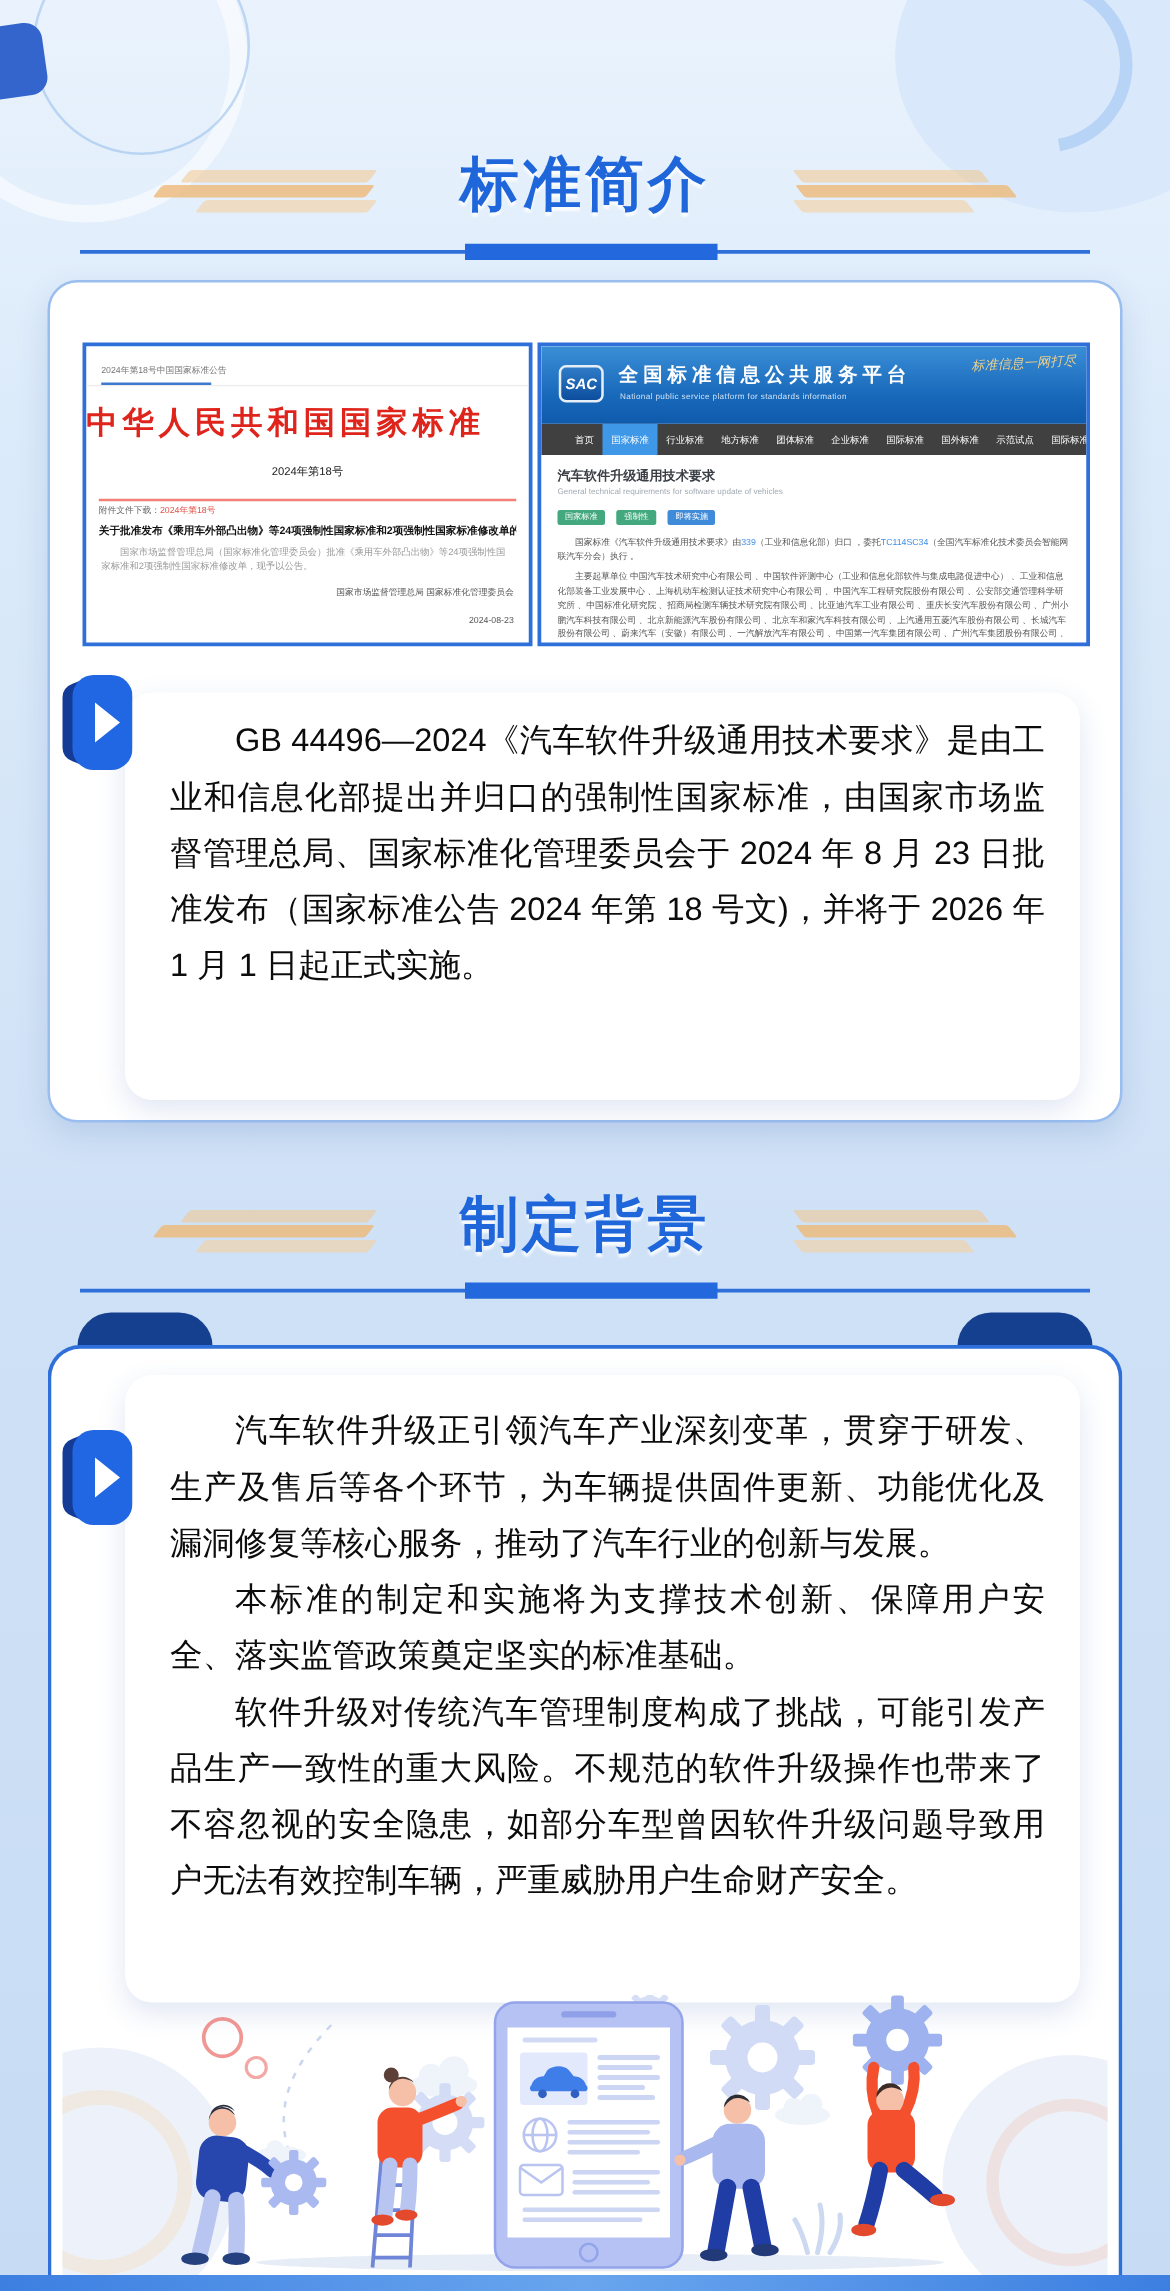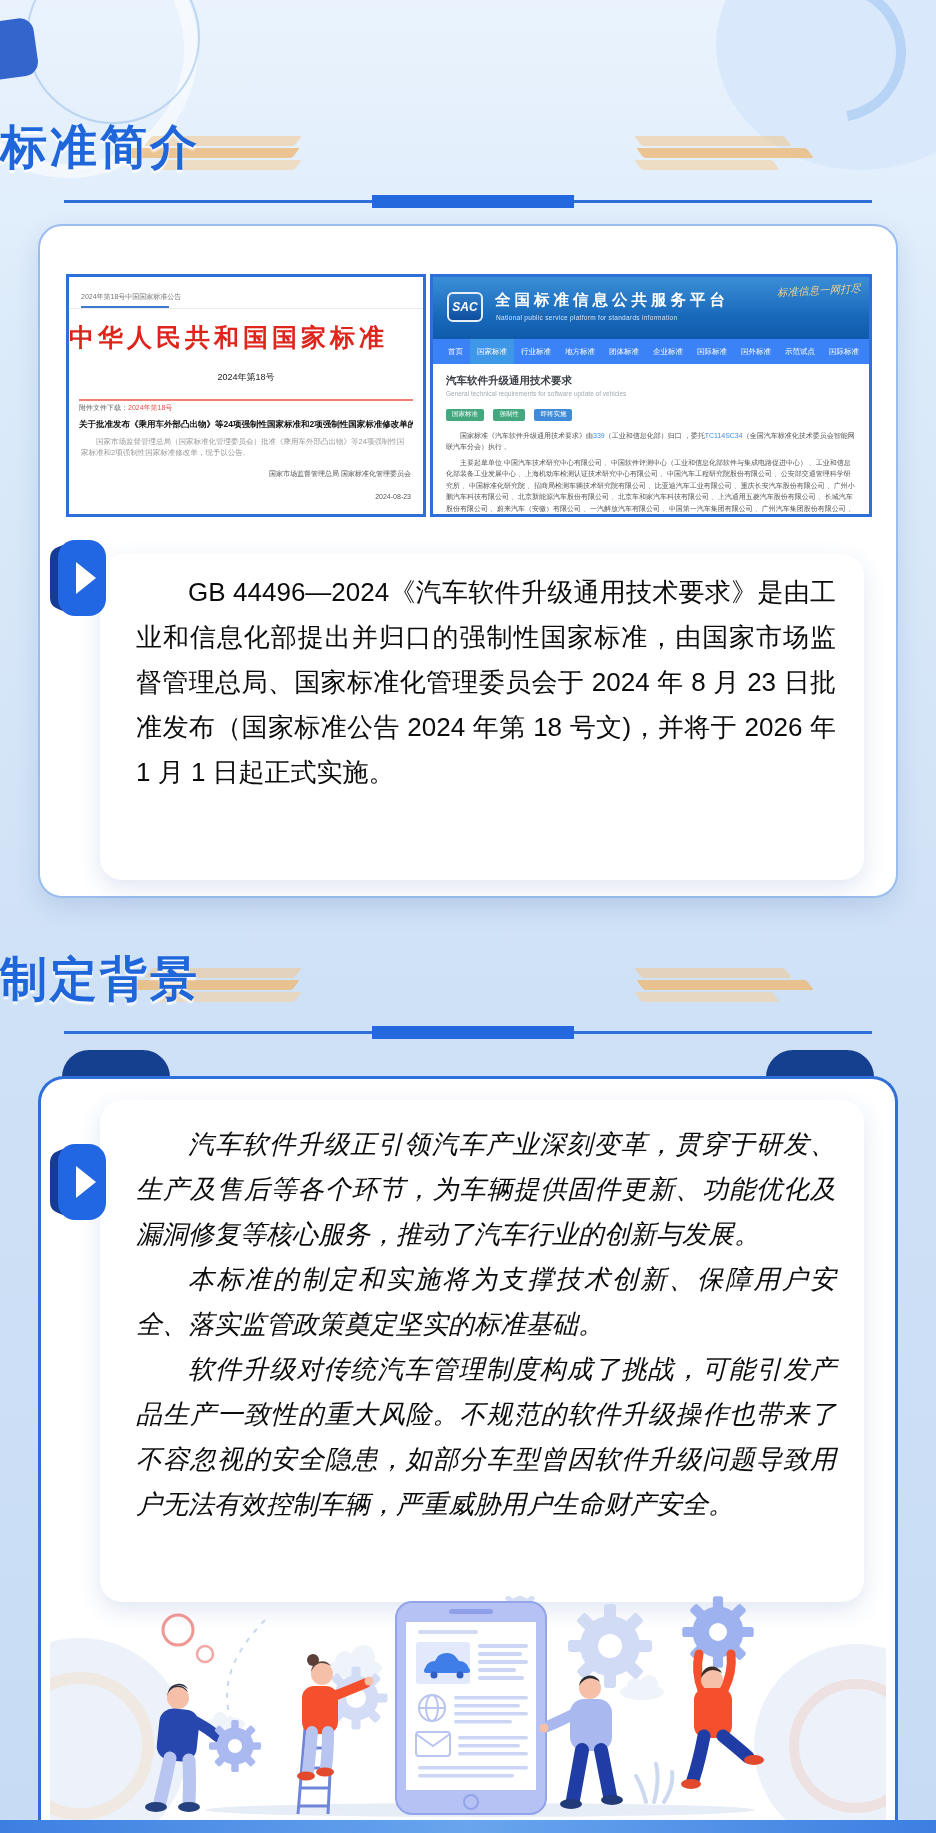--- a/index.html
+++ b/index.html
@@ -8,21 +8,21 @@
     font-family:"Liberation Sans","DejaVu Sans",sans-serif;
     background:linear-gradient(180deg,#eaf3fd 0%,#dcebfa 18%,#cfe1f6 55%,#c7dcf4 100%);
   }
   
   .tl-chip{position:absolute;left:-18px;top:20px;width:54px;height:58px;background:#3465cd;border-radius:14px;transform:rotate(-8deg);}
   .tl-arc{position:absolute;left:-60px;top:-80px;width:230px;height:230px;border:14px solid rgba(255,255,255,.55);border-radius:50%;}
   .tl-arc2{position:absolute;left:26px;top:-50px;width:170px;height:170px;border:2px solid rgba(150,190,235,.55);border-radius:50%;}
   .tr-blob{position:absolute;right:-70px;top:-80px;width:290px;height:250px;background:#d9e9fb;border-radius:50%;}
   .tr-curl{position:absolute;right:30px;top:-18px;width:120px;height:120px;border:10px solid rgba(150,190,240,.5);border-radius:50%;border-left-color:transparent;border-bottom-color:transparent;transform:rotate(35deg);}
   
-  .sec-title{position:absolute;left:0;width:100%;font-size:47px;font-weight:800;color:#2066db;letter-spacing:3px;text-shadow:0 3px 2px rgba(255,255,255,.85);}
+  .sec-title{position:absolute;left:0;width:100%;text-align:center;font-size:47px;font-weight:800;color:#2066db;letter-spacing:3px;text-shadow:0 3px 2px rgba(255,255,255,.85);}
   #title1{top:116px;} #title2{top:948px;}
   .deco{position:absolute;width:190px;height:40px;}
   .deco .bar{position:absolute;height:10px;border-radius:2px;}
   .deco.left .bar{transform:skewX(-38deg);}
   .deco.right .bar{transform:skewX(38deg);}
   .bar.b1{top:0;background:rgba(242,198,140,.55);}
   .bar.b2{top:12px;background:rgba(238,185,120,.8);}
   .bar.b3{top:24px;background:rgba(245,208,160,.6);}
   .deco.left .b1{left:30px;width:150px;} .deco.left .b2{left:8px;width:170px;} .deco.left .b3{left:42px;width:138px;}
   .deco.right .b1{right:30px;width:150px;} .deco.right .b2{right:8px;width:170px;} .deco.right .b3{right:42px;width:138px;}
@@ -61,21 +61,21 @@
   .doc-notice-body{margin:5px 12px 16px;font-size:7.5px;color:#999;line-height:11px;text-indent:2em;}
   .doc-issuer{position:absolute;right:12px;top:192px;font-size:7px;color:#555;}
   .doc-date{position:absolute;right:12px;top:216px;font-size:7px;color:#555;}
   
   #shot-web{position:absolute;left:430px;top:274px;width:442px;height:243px;background:#fff;border:3px solid #2e6fd9;box-sizing:border-box;overflow:hidden;}
   .web-header{position:relative;height:62px;background:linear-gradient(180deg,#3a8ed6 0%,#1868ba 65%,#0f5aab 100%);overflow:hidden;}
   .web-logo{position:absolute;left:14px;top:15px;width:36px;height:30px;background:linear-gradient(180deg,#2f7cc8,#0d4d9e);border:2px solid #e6eef8;border-radius:6px;color:#fff;font-style:italic;font-weight:700;font-size:12px;display:flex;align-items:center;justify-content:center;box-sizing:border-box;}
   .web-name{position:absolute;left:62px;top:13px;font-size:15.5px;font-weight:700;color:#fff;letter-spacing:4px;white-space:nowrap;}
   .web-name-en{position:absolute;left:63px;top:37px;font-size:6.5px;color:#cfe2f6;letter-spacing:.3px;white-space:nowrap;}
   .web-slogan{position:absolute;right:8px;top:7px;font-size:10.5px;color:#eed08c;font-style:italic;transform:rotate(-3deg);white-space:nowrap;}
-  .web-nav{height:25px;background:#3b82f6;display:flex;padding-left:8px;}
+  .web-nav{height:25px;background:#404040;display:flex;padding-left:20px;}
   .web-nav span{font-size:7.5px;color:#fff;padding:0 7px;line-height:25px;white-space:nowrap;}
   .web-nav span.active{background:#3f97e8;}
   .web-body{padding:10px 13px 0;}
   .web-std-title{font-size:10.5px;color:#3a3f46;font-weight:700;}
   .web-std-en{margin-top:2px;font-size:6.5px;color:#a2abb4;}
   .web-badges{margin-top:5px;}
   .badge{display:inline-block;font-size:6.5px;color:#fff;padding:1.5px 6px;margin-right:5px;border-radius:2px;}
   .badge.green{background:#43a87d;} .badge.blue{background:#3f8bd9;}
   .web-intro{margin-top:9px;font-size:7px;color:#555;line-height:11px;text-indent:2em;}
   .weblink{color:#3f8ee2;}
@@ -184,21 +184,21 @@
   </div>
 <div class="sec-title" id="title2">制定背景</div>
 <div class="uline-thin" id="ul2-thin"></div>
 <div class="uline-thick" id="ul2-thick"></div>
 
 <div class="ear" id="ear-l"></div>
 <div class="ear" id="ear-r"></div>
 <div id="cardB"></div>
 
 <div class="textcard" id="textcard2">
-  <div class="para-wrap" style="padding-top:22px;font-style:italic;">
+  <div class="para-wrap" style="padding-top:22px;">
     <p class="main-para">汽车软件升级正引领汽车产业深刻变革，贯穿于研发、生产及售后等各个环节，为车辆提供固件更新、功能优化及漏洞修复等核心服务，推动了汽车行业的创新与发展。</p>
     <p class="main-para">本标准的制定和实施将为支撑技术创新、保障用户安全、落实监管政策奠定坚实的标准基础。</p>
     <p class="main-para">软件升级对传统汽车管理制度构成了挑战，可能引发产品生产一致性的重大风险。不规范的软件升级操作也带来了不容忽视的安全隐患，如部分车型曾因软件升级问题导致用户无法有效控制车辆，严重威胁用户生命财产安全。</p>
   </div>
 </div>
 <div class="play" id="play2">
   <svg width="62" height="92" viewBox="0 0 62 92">
     <path d="M6 26 Q6 18 14 15 L32 8 L32 84 L14 77 Q6 74 6 66 Z" fill="#143c96"></path>
     <rect x="14" y="8" width="48" height="76" rx="17" fill="#2166e2"></rect>
     <path d="M32 30 L52 46 L32 62 Z" fill="#ffffff"></path>

